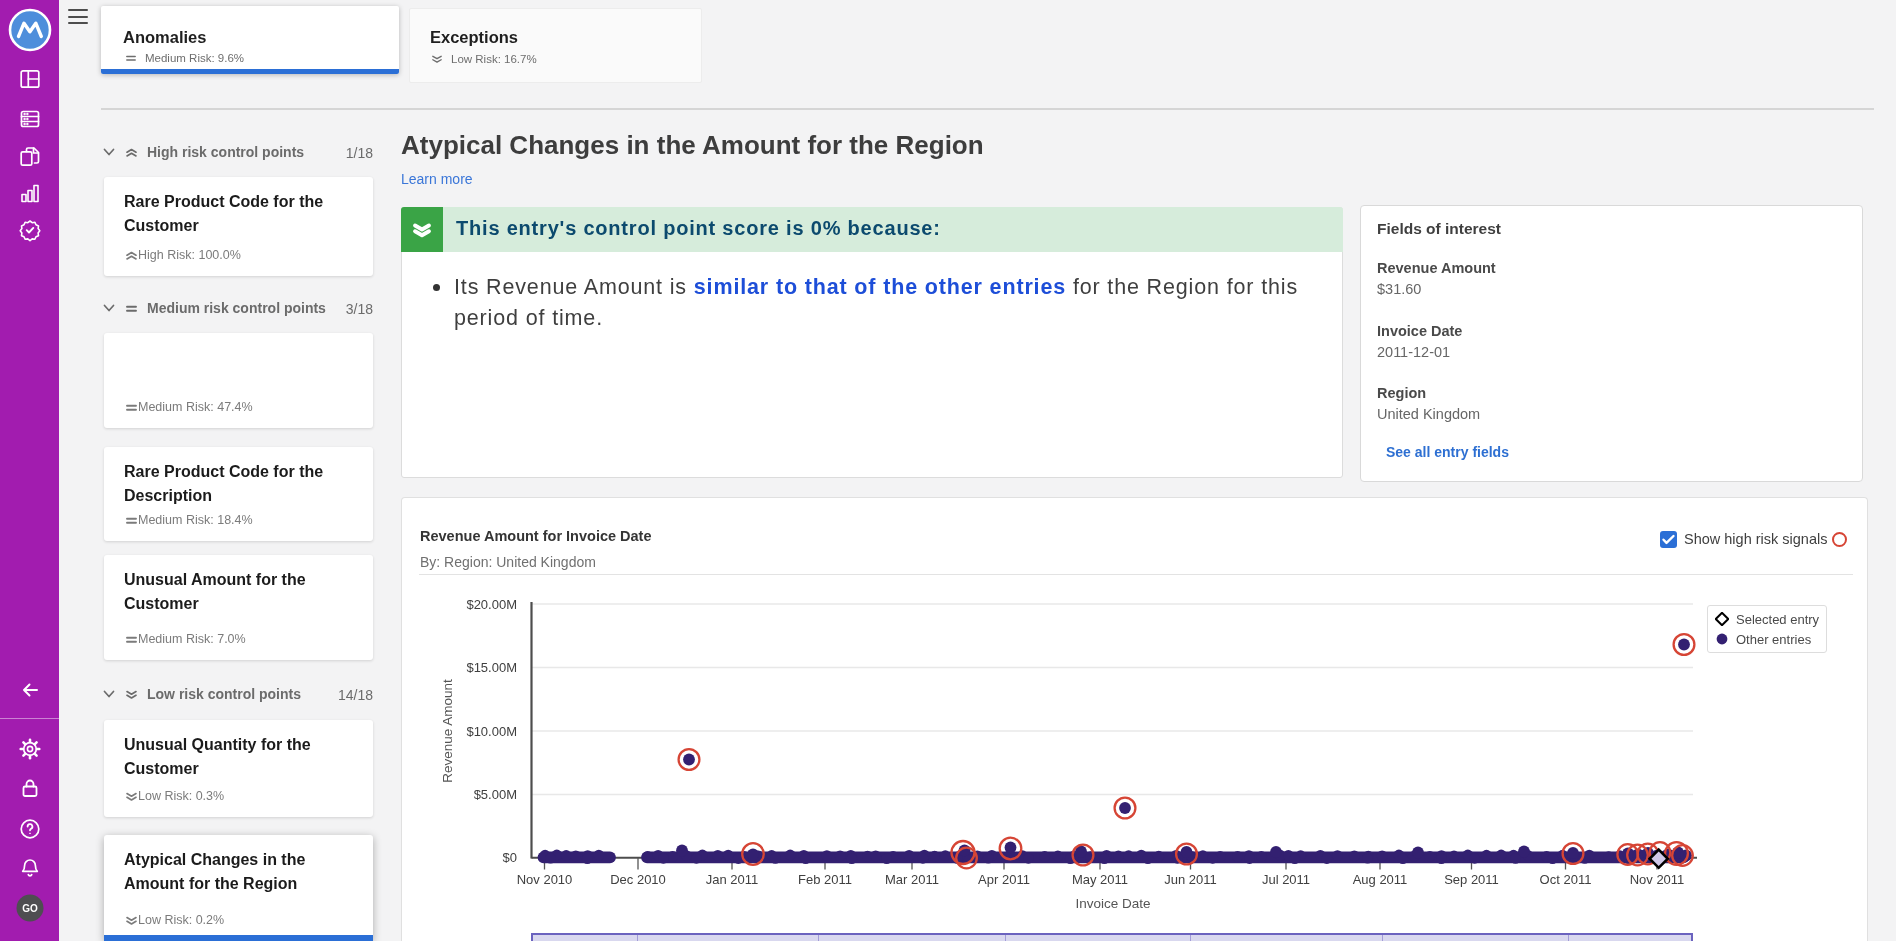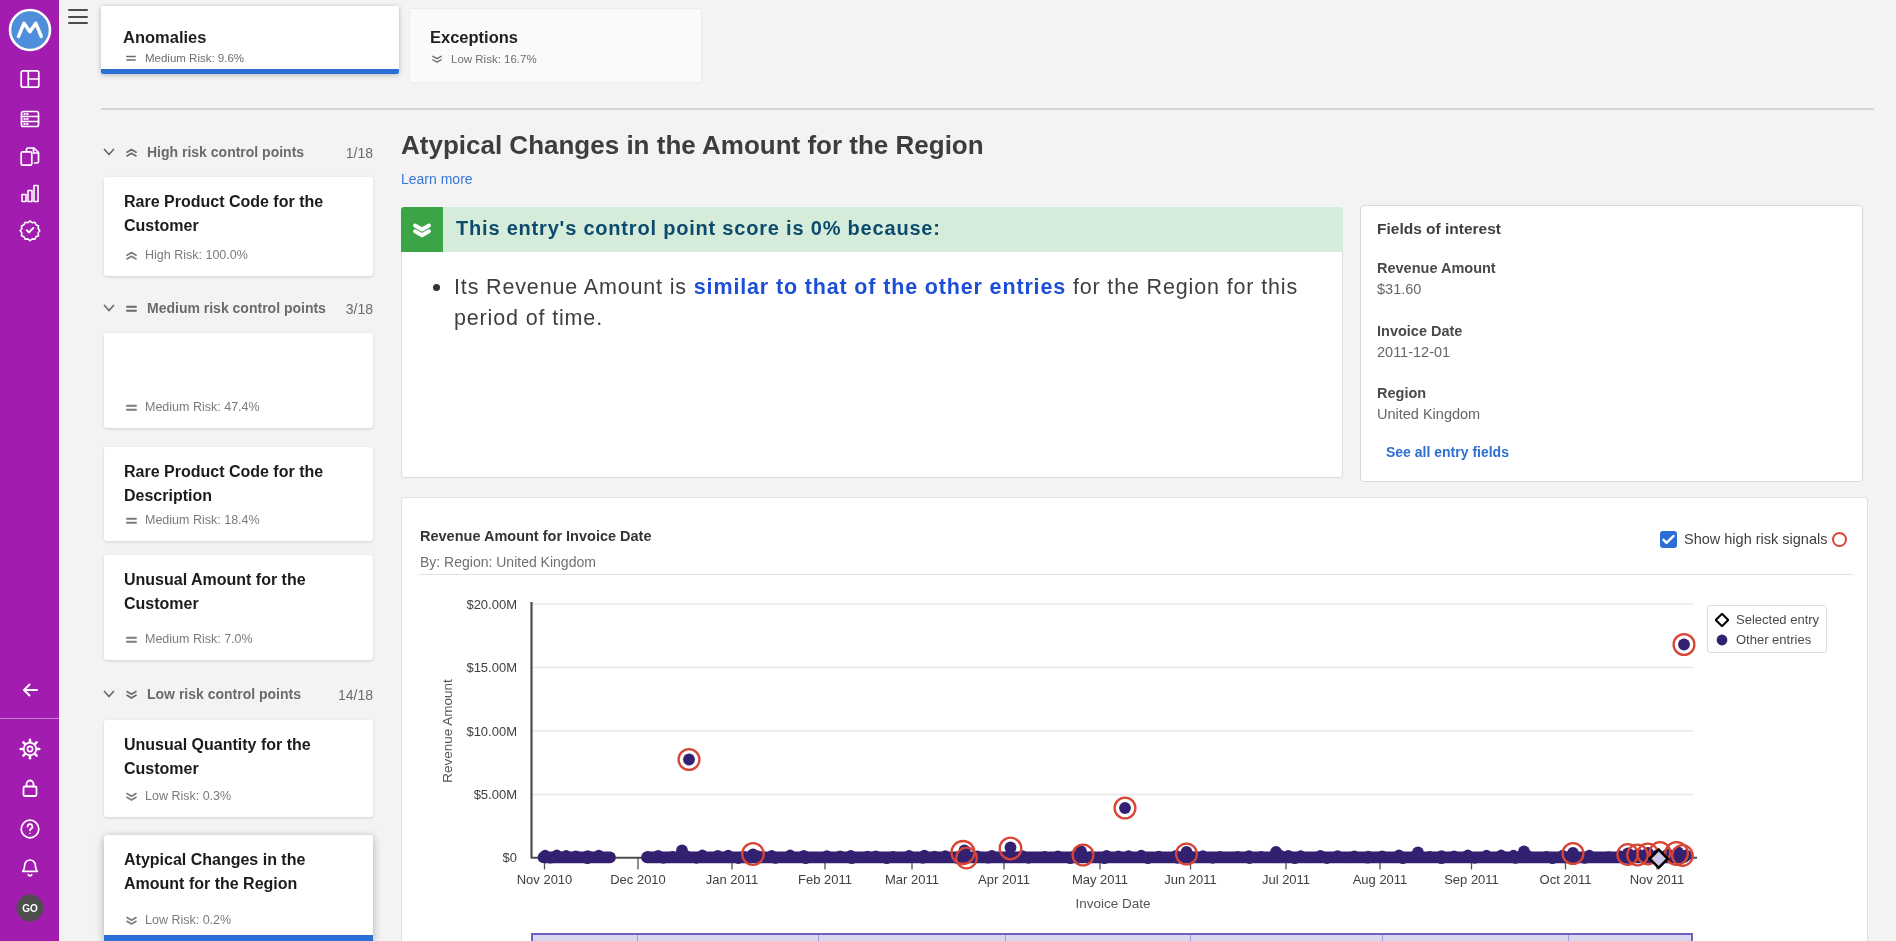--- a/index.html
+++ b/index.html
@@ -18,21 +18,21 @@
 .tab-b .tab-t{left:20px;top:19px}
 .tab-s{position:absolute;left:24px;top:46px;font-size:11.5px;color:#6e6e6e;display:flex;align-items:center;gap:8px}
 .tab-b .tab-s{left:21px;top:44px}
 .tab-bar{position:absolute;left:0;bottom:0;width:100%;height:5px;background:#2b6fd6;border-radius:0 0 2px 2px}
 #topdiv{position:absolute;left:101px;top:108px;width:1773px;height:2px;background:#d5d5d5}
 
 .sech{position:absolute;display:flex;align-items:center;font-size:14px;font-weight:bold;color:#6b6b6b}
 .seccnt{position:absolute;font-size:14px;color:#6b6b6b;font-weight:normal}
 .card{position:absolute;left:104px;width:269px;background:#fff;border-radius:3px;box-shadow:0 1px 3px rgba(0,0,0,.14)}
 .card-t{position:absolute;left:20px;top:13px;font-size:16px;font-weight:bold;color:#1b1b1b;line-height:24px;width:230px}
-.card-r{position:absolute;left:21px;bottom:14px;font-size:12.5px;color:#7b7b7b;display:flex;align-items:center;gap:7px}
+.card-r{position:absolute;left:21px;bottom:14px;font-size:12.5px;color:#7b7b7b;display:flex;align-items:center;}
 .card-sel{box-shadow:0 2px 8px rgba(0,0,0,.3)}
 .selbar{position:absolute;left:0;bottom:0;width:100%;height:6px;background:#2b6fd6}
 
 #h1{position:absolute;left:401px;top:130px;font-size:26px;font-weight:bold;color:#3d3d3d}
 #learn{position:absolute;left:401px;top:171px;font-size:14px;color:#3a76d8}
 #expl{position:absolute;left:401px;top:207px;width:942px;height:271px;background:#fff;border:1px solid #dcdcdc;border-radius:3px}
 #banner{position:absolute;left:401px;top:207px;width:942px;height:45px;background:#d6ecdb;border-radius:3px 3px 0 0}
 #gicon{position:absolute;left:401px;top:207px;width:42px;height:45px;background:#3aa446;border-radius:3px 0 0 0;display:flex;align-items:center;justify-content:center}
 #btxt{position:absolute;left:456px;top:217px;font-size:20px;letter-spacing:0.8px;font-weight:bold;color:#0c4a6e}
 #bullet{position:absolute;left:433px;top:272px;width:900px;font-size:21.5px;letter-spacing:0.85px;color:#3f3f3f;line-height:31px}
@@ -48,21 +48,21 @@
 
 #chart{position:absolute;left:401px;top:497px;width:1467px;height:444px;background:#fff;border:1px solid #e0e0e0;border-radius:4px 4px 0 0;border-bottom:none}
 #ct{position:absolute;left:420px;top:528px;font-size:14.5px;font-weight:bold;color:#353535}
 #cs{position:absolute;left:420px;top:554px;font-size:14px;color:#707070}
 #cdiv{position:absolute;left:419px;top:574px;width:1434px;height:1px;background:#e3e3e3}
 #cb{position:absolute;left:1660px;top:531px;width:17px;height:17px;background:#2b6fd6;border-radius:3px}
 #cbl{position:absolute;left:1684px;top:531px;font-size:14.5px;color:#3f3f3f}
 #cbr{position:absolute;left:1832px;top:532px;width:15px;height:15px;border:2.5px solid #d64535;border-radius:50%}
 
 #leg{position:absolute;left:1707px;top:605px;width:120px;height:48px;background:#fff;border:1px solid #ddd;border-radius:3px}
-.legrow{position:absolute;left:1715px;font-size:13px;color:#4a4a4a;display:flex;align-items:center;gap:7px}
+.legrow{position:absolute;left:1715px;font-size:13px;color:#4a4a4a;display:flex;align-items:flex-start;gap:7px}
 
 #tstrip{position:absolute;left:531px;top:933px;width:1162px;height:8px;background:#d9d8ef;border-top:2px solid #6b63bf;border-left:2px solid #6b63bf;border-right:2px solid #6b63bf}
 .tsd{position:absolute;top:935px;width:1px;height:6px;background:#a39dd8}
 </style></head><body>
 <div id="sb">
     <svg width="44" height="44" viewBox="0 0 44 44" style="top:8px">
       <circle cx="22" cy="22" r="20" fill="#4E8EDB" stroke="#fff" stroke-width="2.6"></circle>
       <path d="M10.5 28.5 L16 15.2 L21.9 23.8 L27.8 15.2 L33.3 28.5" fill="none" stroke="#fff" stroke-width="3.4" stroke-linecap="round" stroke-linejoin="round"></path>
     </svg>
     <svg width="24" height="24" viewBox="0 0 24 24" style="top:67px">

